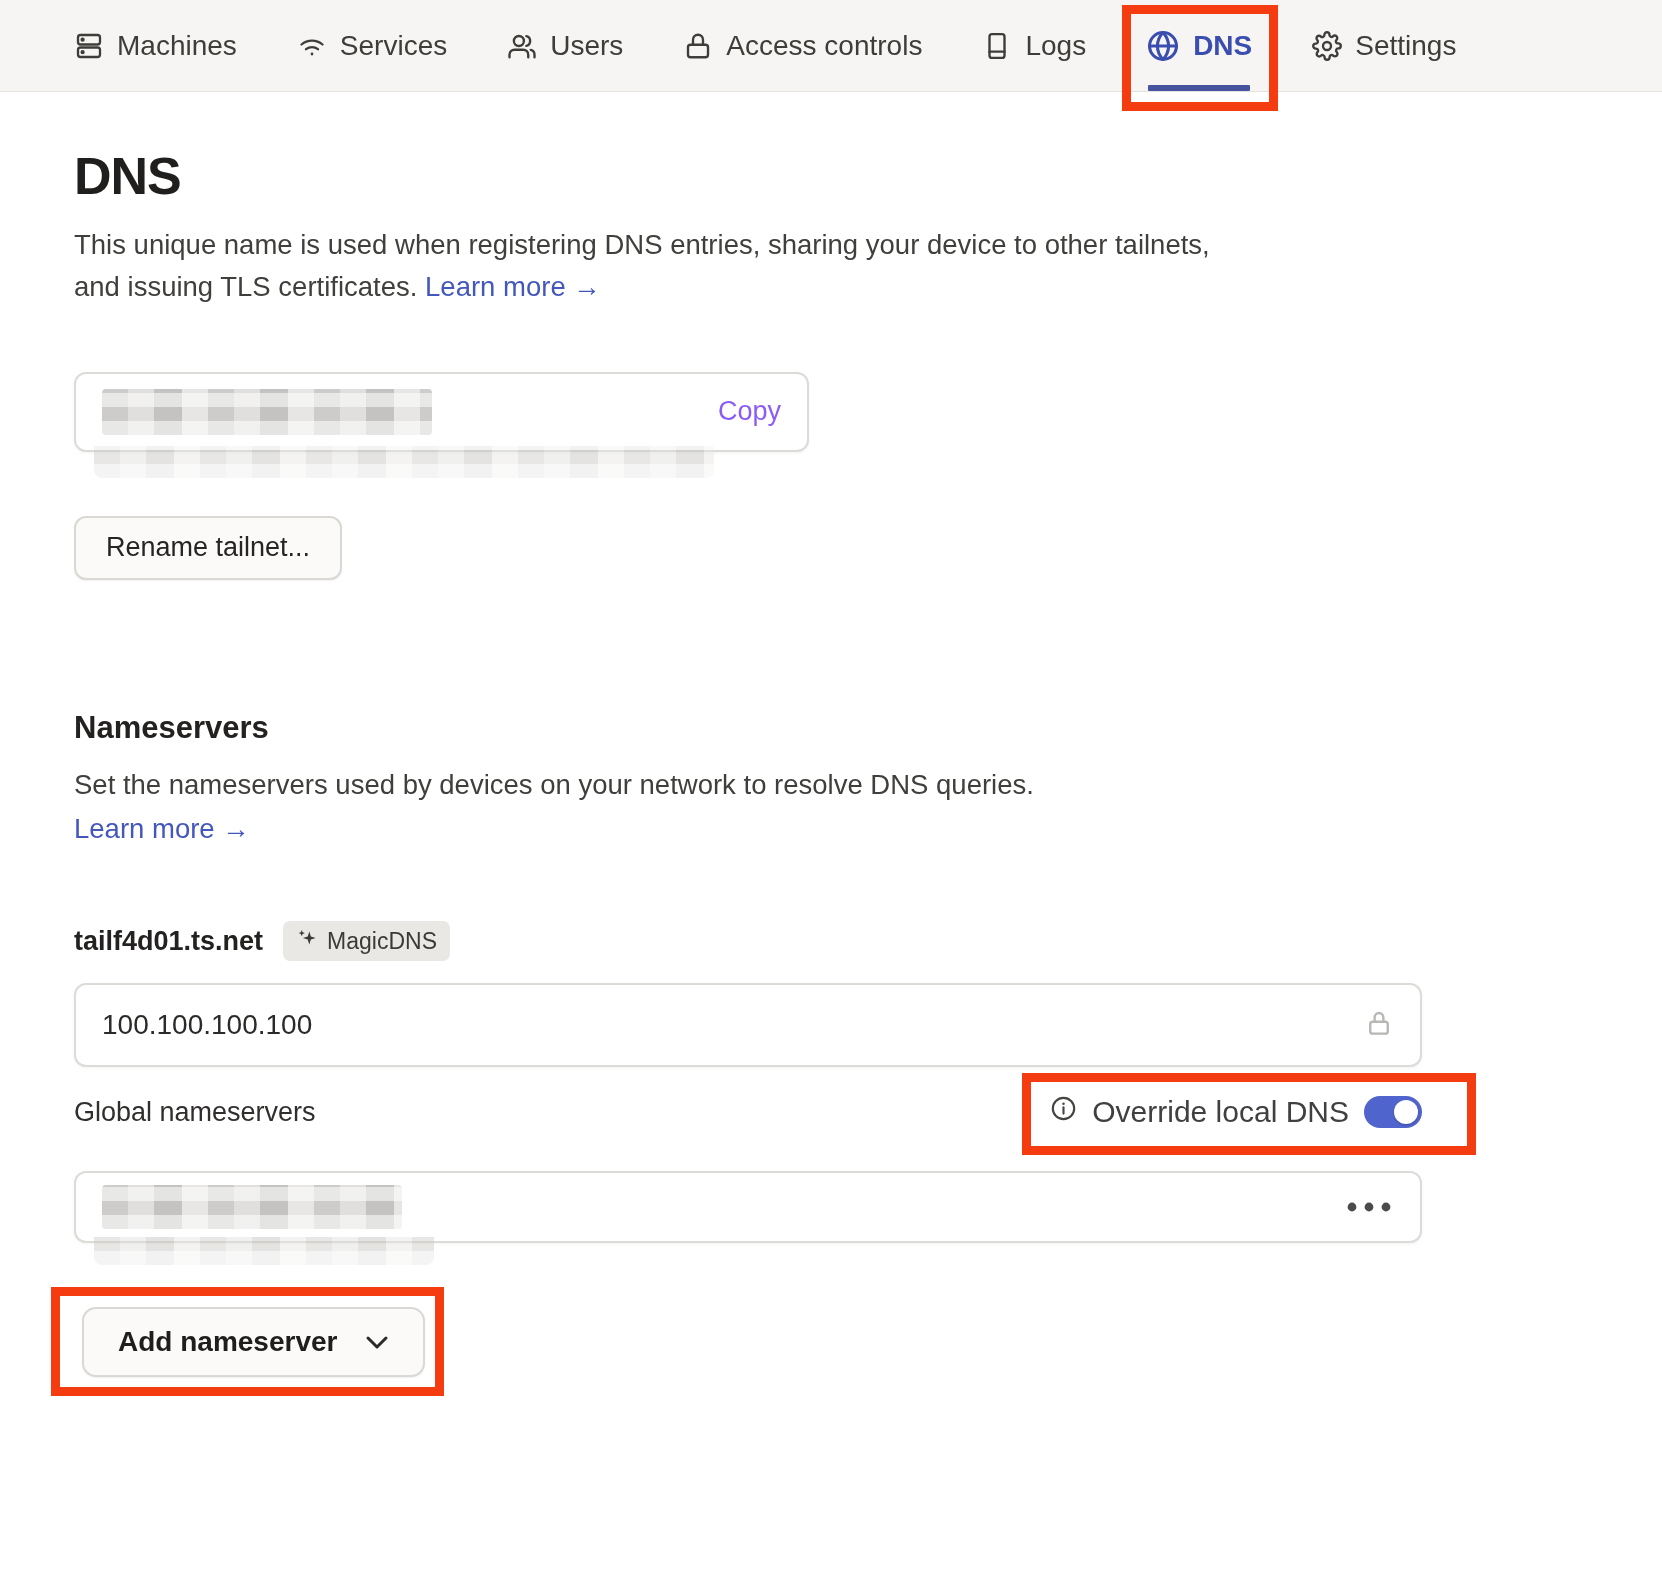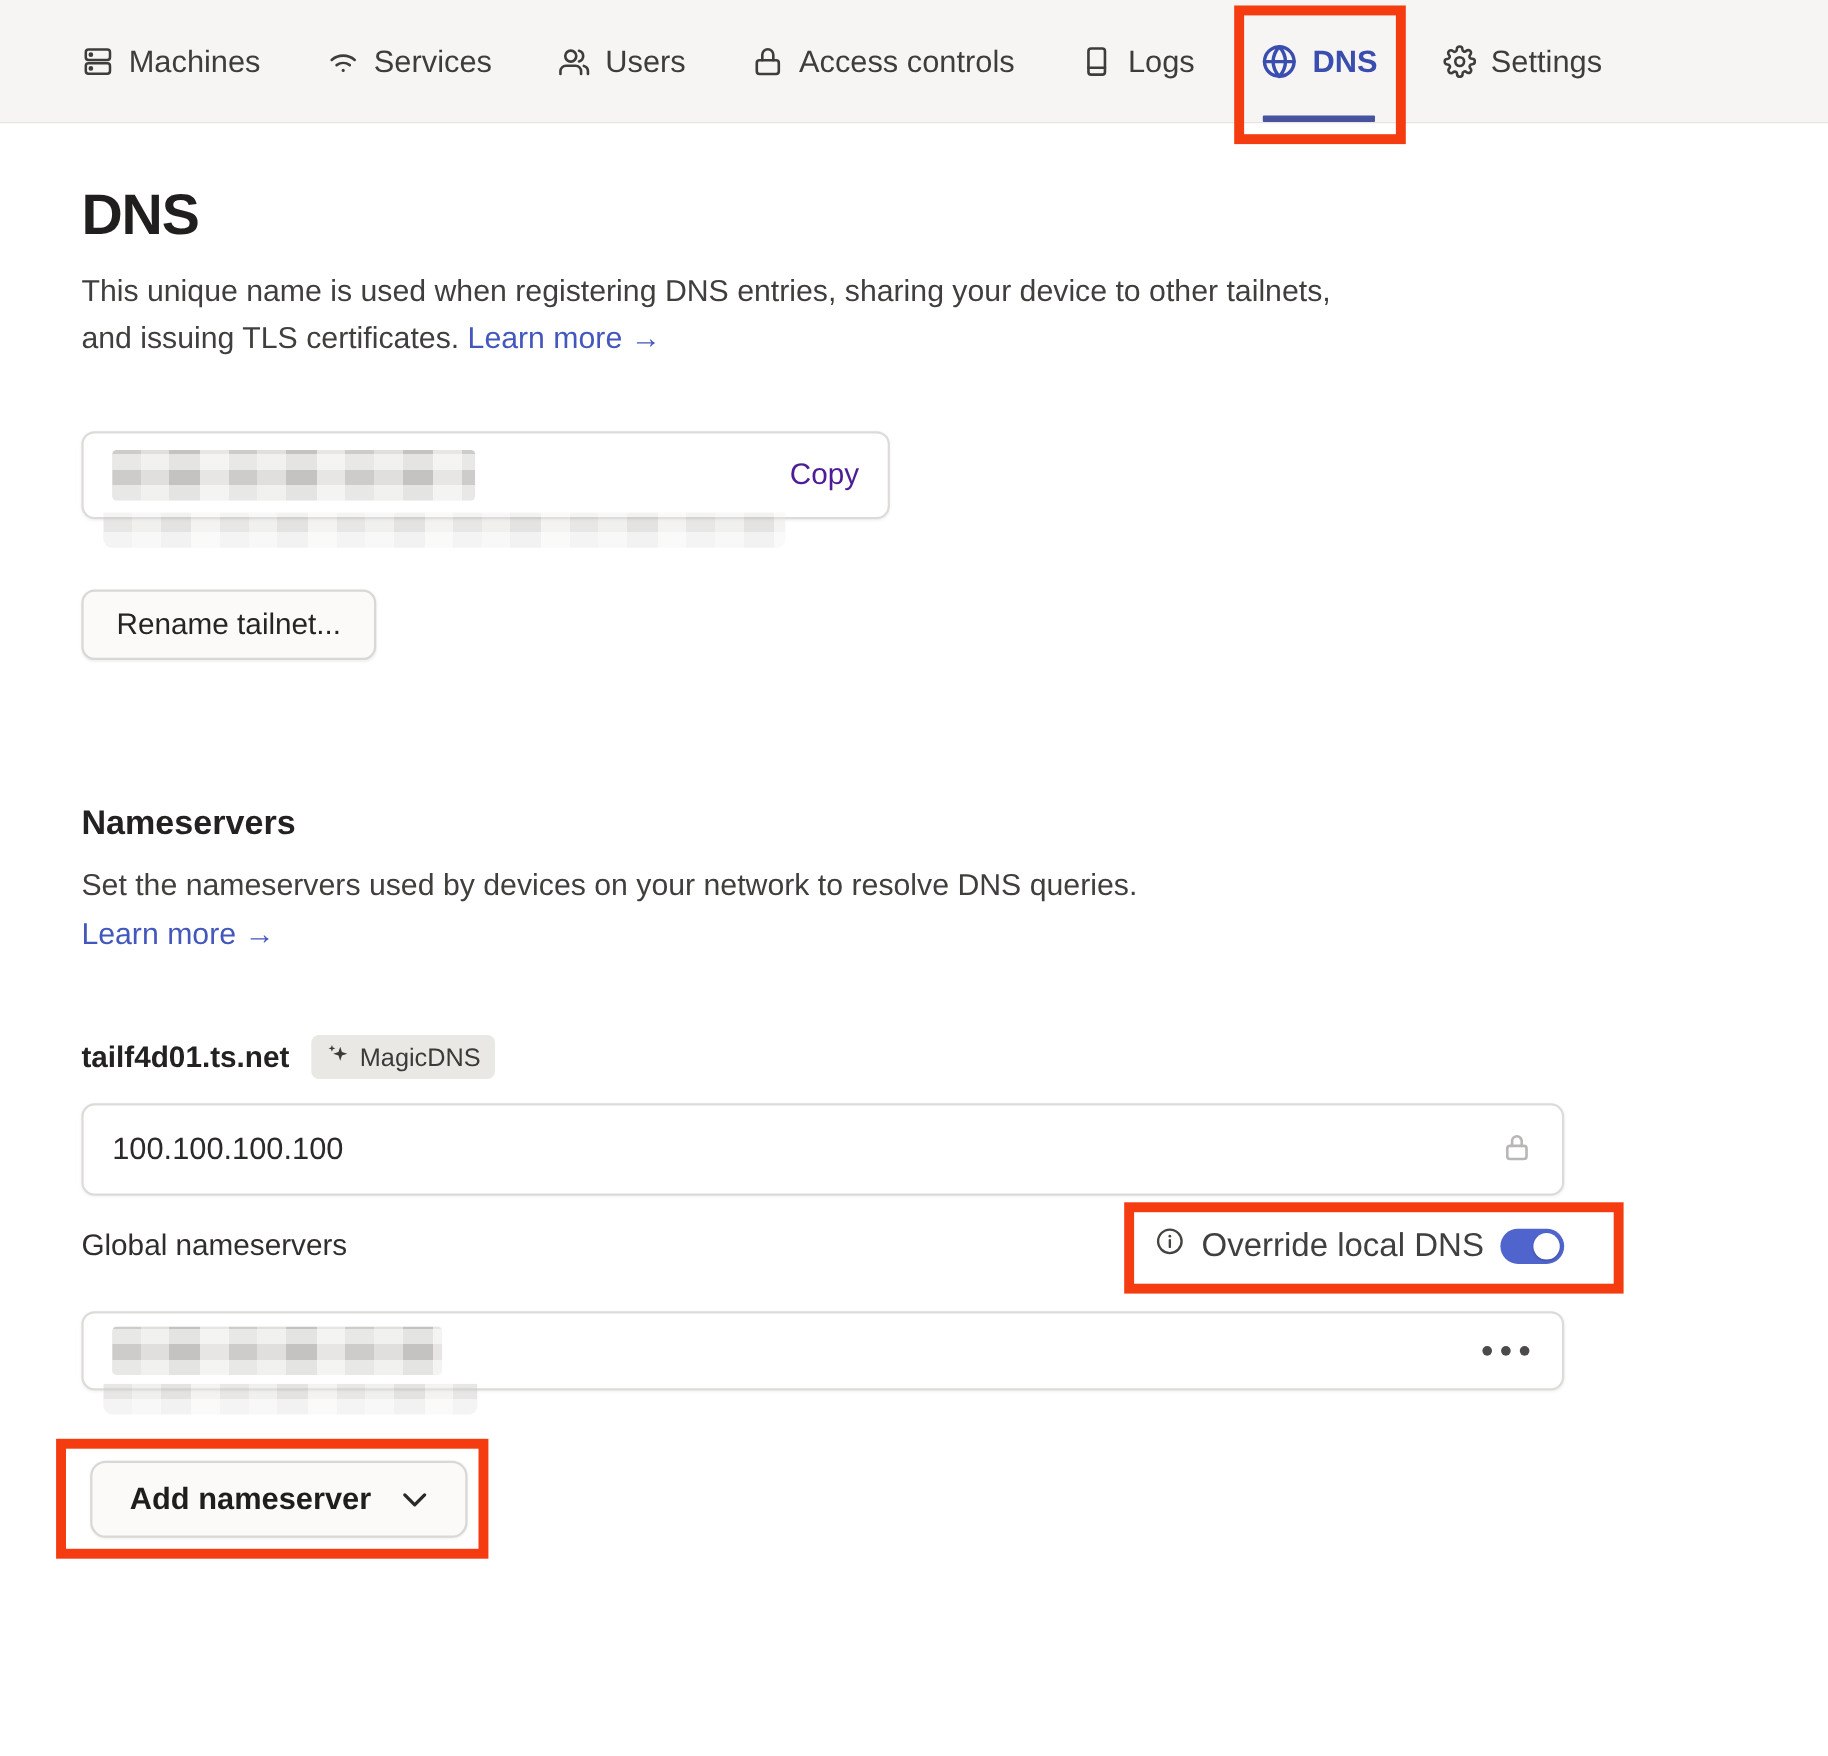--- a/index.html
+++ b/index.html
@@ -1,20 +1,20 @@
 <!DOCTYPE html>
 <html><head>
 <meta charset="utf-8">
 <style>
   * { box-sizing: border-box; margin: 0; padding: 0; }
   html,body { width:1662px; height:1596px; overflow:hidden; background:#ffffff;
     font-family:"Liberation Sans","DejaVu Sans",sans-serif; color:#2b2a28; }
 
   
-  .nav { height:112px; background:#f7f5f3; border-bottom:1px solid #e5e3e0;
+  .nav { height:92px; background:#f7f5f3; border-bottom:1px solid #e5e3e0;
     display:flex; align-items:stretch; padding:0 0 0 74px; gap:60px; position:relative; }
   .nav-item { display:flex; align-items:center; gap:13px; font-size:28px; color:#3e3d3a;
     position:relative; cursor:pointer; white-space:nowrap; }
   .nav-item svg { display:block; }
   .nav-item.active { color:#3a4eb0; font-weight:600; }
   .tab-underline { position:absolute; bottom:0; left:2px; right:2px; height:6px;
     background:#47539e; border-radius:1px; }
 
   
   .annotation { position:absolute; border:9px solid #f53b10; pointer-events:none; z-index:10; }
@@ -44,21 +44,21 @@
   .mosaic { background-color:#d9d8d6; border-radius:4px;
     background-image:
       repeating-linear-gradient(0deg, rgba(255,255,255,.55) 0 14px, rgba(255,255,255,0) 14px 28px),
       repeating-linear-gradient(90deg, #cdccca 0 26px, #e0dfdd 26px 52px, #c4c3c1 52px 80px, #e7e6e4 80px 106px); }
   .redacted { width:330px; height:46px; }
   .redacted-g { width:300px; height:44px; }
   .spill { position:absolute; left:18px; top:72px; width:620px; height:32px;
     opacity:.45; border-radius:0 0 8px 8px; z-index:2; }
   .spill-g { top:64px; width:340px; height:28px; }
 
-  .copy-btn { background:none; border:none; font-size:27px; color:#4c1d95;
+  .copy-btn { background:none; border:none; font-size:27px; color:#8b5cf6;
     font-weight:500; cursor:pointer; font-family:inherit; }
 
   .btn { background:#fbfaf8; border:2px solid #d9d8d5; border-radius:12px;
     font-size:27px; color:#262523; padding:0 30px; height:64px; cursor:pointer;
     font-weight:500; box-shadow:0 1px 2px rgba(0,0,0,0.06); font-family:inherit; }
   .rename-btn { margin-top:64px; }
 
   .domain-row { margin-top:76px; display:flex; align-items:center; gap:20px; }
   .domain { font-size:27px; font-weight:700; color:#232221; }
   .badge { display:inline-flex; align-items:center; gap:9px; background:#e9e8e5;

